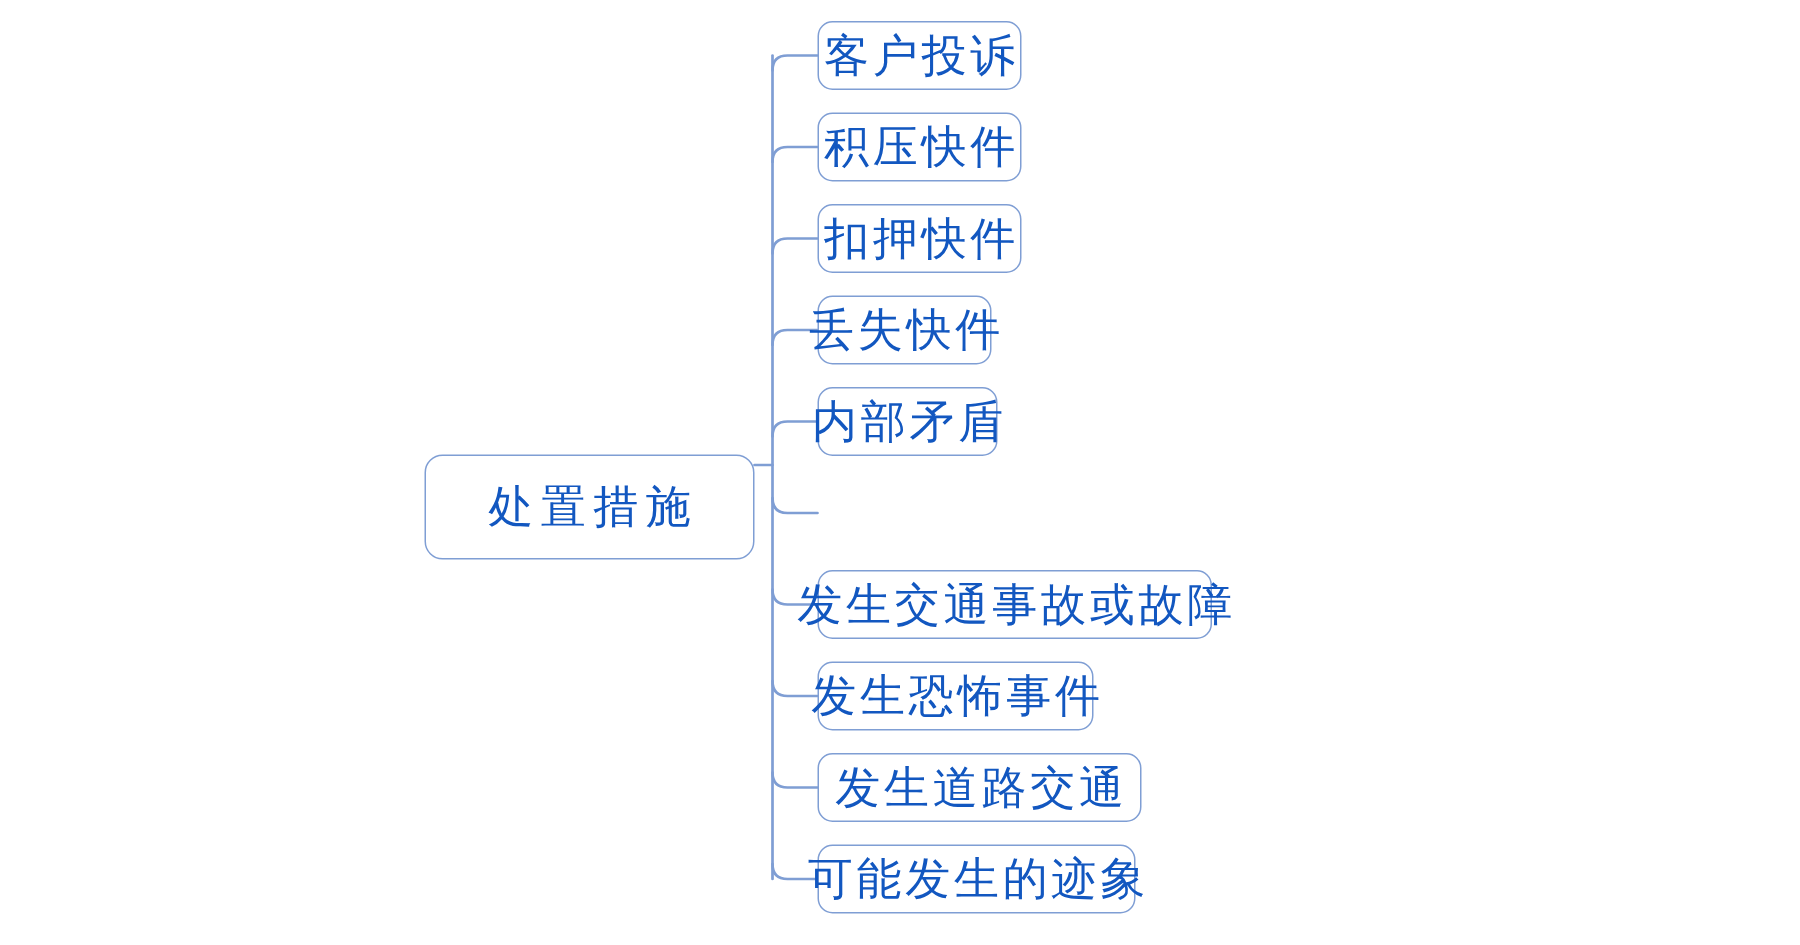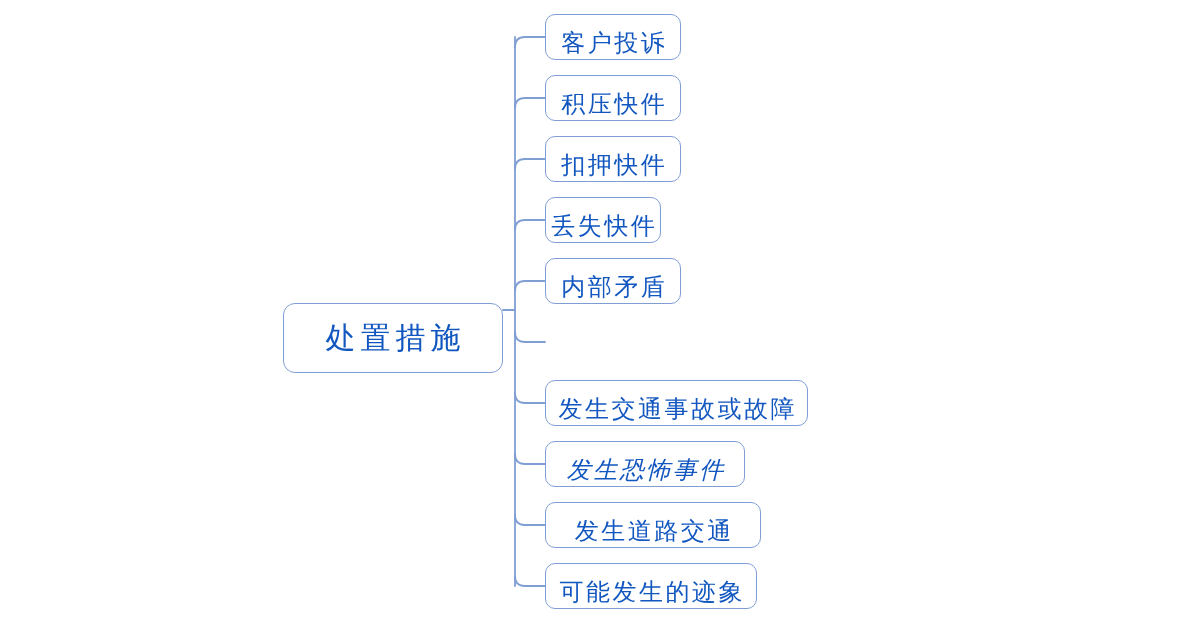--- a/index.html
+++ b/index.html
@@ -45,24 +45,23 @@
     height: 70px;
     border-radius: 12px;
     font-size: 30px;
     letter-spacing: 5px;
     text-indent: 5px;
     margin-top: 28px;
   }
   .node-child {
     left: 545px;
     height: 46px;
-    font-size: 24px;
+    font-size: 30px;
     letter-spacing: 2.5px;
     text-indent: 2.5px;
-    align-items: flex-end;
   }
 </style>
 </head>
 <body>
 
 <div id="mindmap">
 
   <svg id="connectors" viewBox="0 0 1200 630" xmlns="http://www.w3.org/2000/svg">
       <path d="M 503 310 L 515 310" fill="none" stroke="#7f9ed4" stroke-width="1.8" stroke-linecap="round"></path>
       <path d="M 515 37 L 515 586" fill="none" stroke="#7f9ed4" stroke-width="1.8" stroke-linecap="round"></path>
@@ -87,27 +86,27 @@
     </div>
     <div class="node node-child" style="top: 75px; width: 136px;">
       <span>积压快件</span>
     </div>
     <div class="node node-child" style="top: 136px; width: 136px;">
       <span>扣押快件</span>
     </div>
     <div class="node node-child" style="top: 197px; width: 116px;">
       <span>丢失快件</span>
     </div>
-    <div class="node node-child" style="top: 258px; width: 136px;">
+    <div class="node node-child" style="top: 258px; width: 120px;">
       <span>内部矛盾</span>
     </div>
     <div class="node node-child" style="top: 380px; width: 263px;">
       <span>发生交通事故或故障</span>
     </div>
-    <div class="node node-child" style="top: 441px; width: 200px; font-style: italic;">
+    <div class="node node-child" style="top: 441px; width: 184px;">
       <span>发生恐怖事件</span>
     </div>
     <div class="node node-child" style="top: 502px; width: 216px;">
       <span>发生道路交通</span>
     </div>
     <div class="node node-child" style="top: 563px; width: 212px;">
       <span>可能发生的迹象</span>
     </div>
   </div>
 

